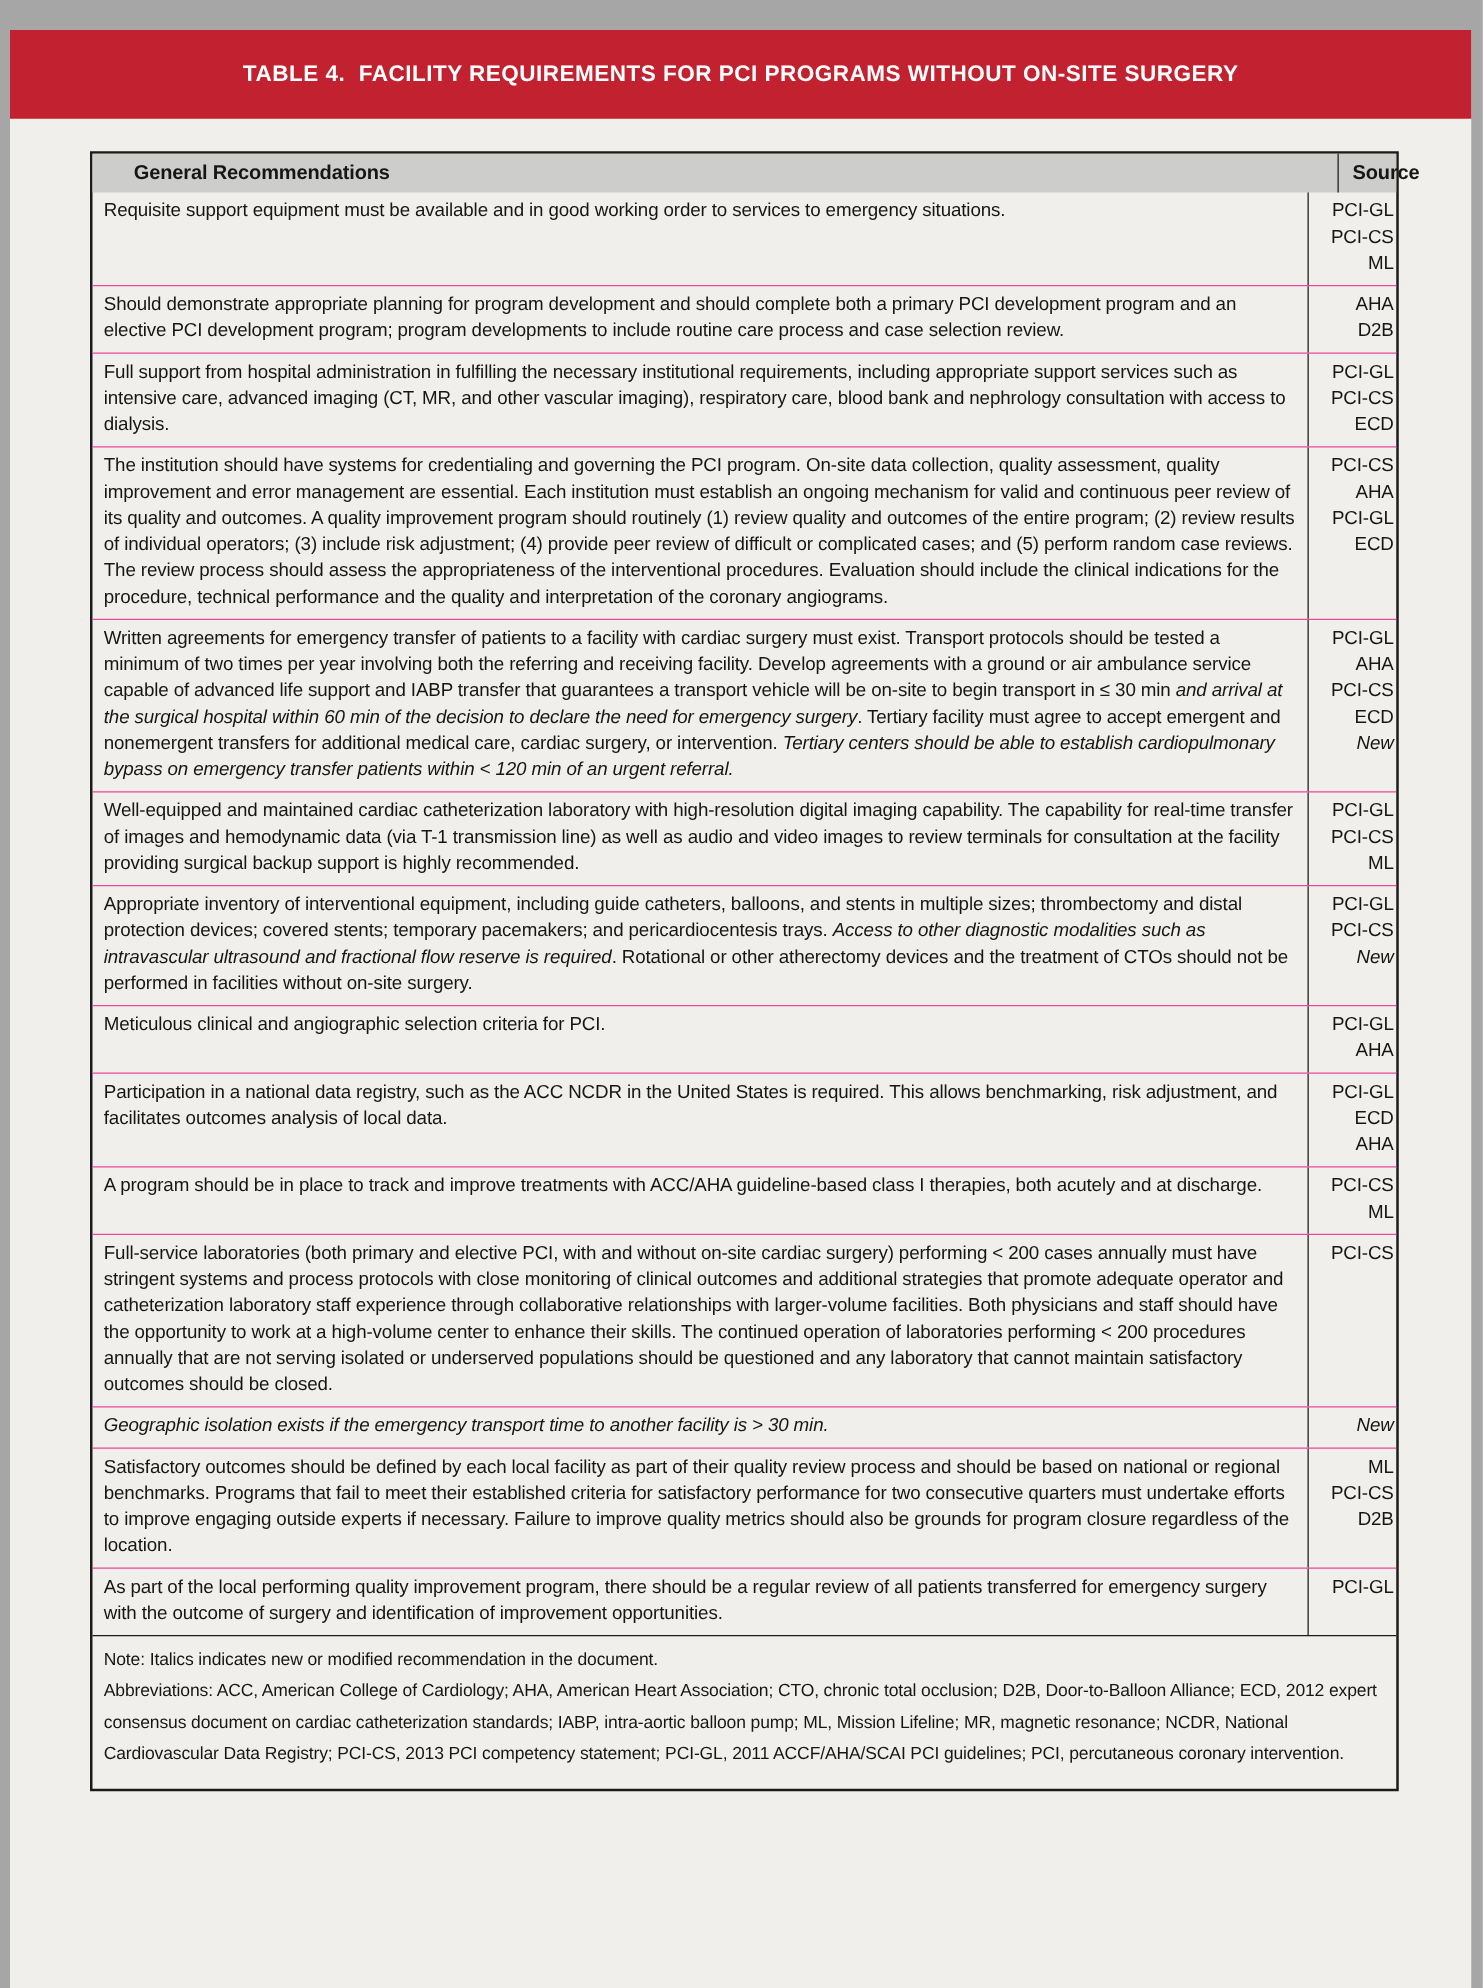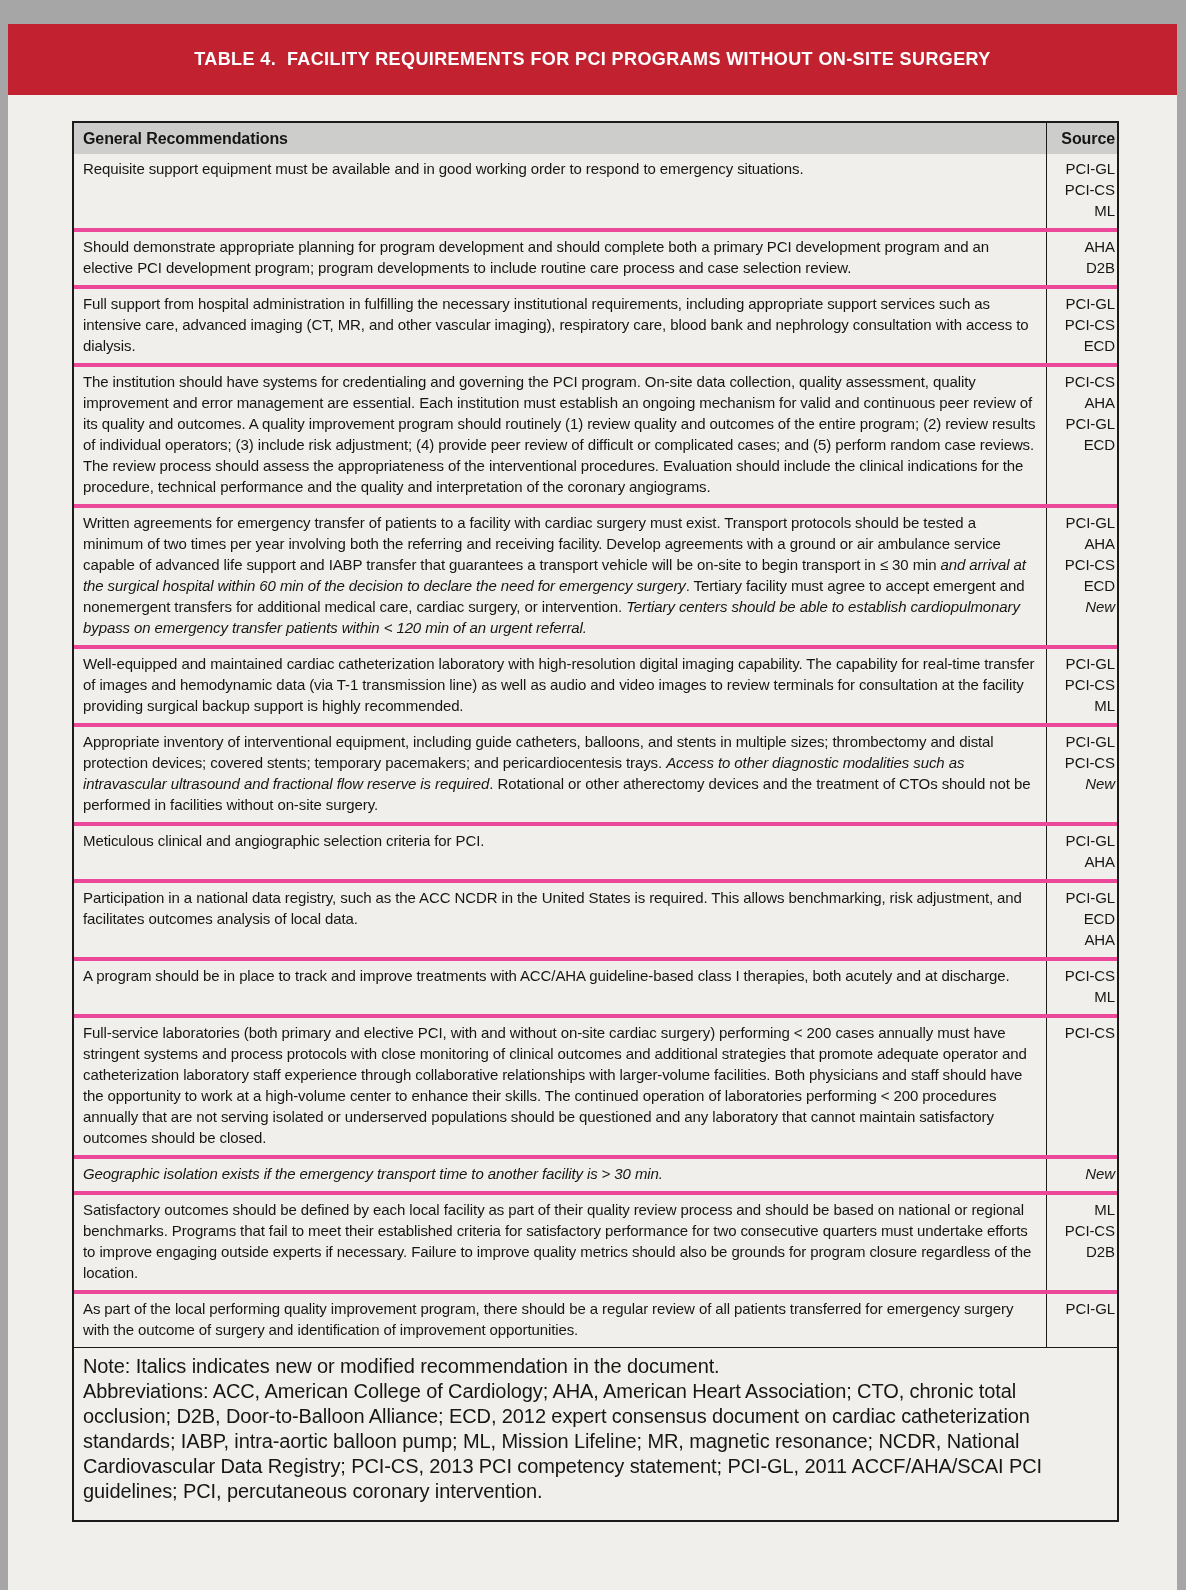--- a/index.html
+++ b/index.html
@@ -34,60 +34,60 @@
   .tbl {
     margin: 26px 58px 0 64px;
     border: 2px solid #1b1b1b;
     color: #161616;
     font-size: 15px;
     letter-spacing: -0.1px;
   }
   .row {
     display: grid;
     grid-template-columns: 1fr 71px;
-    border-top: 4px solid #ec4899;
+    border-top: 1px solid #ec4899;
   }
   .row:first-child { border-top: none; }
   .hdr-row {
     background: var(--hdr-bg, #cdcdcb);
     font-weight: bold;
     font-size: 16px;
   }
   .cell { padding: 4px 10px 7px 9px; line-height: 21px; }
   .src-cell {
     border-left: 1px solid #1b1b1b;
     padding: 4px 2px 7px 11px;
     line-height: 21px;
     text-align: right;
   }
-  .hdr-row .cell, .hdr-row .src-cell { padding-top: 5px; padding-bottom: 5px; }
+  .hdr-row .cell, .hdr-row .src-cell { padding-top: 5px; padding-bottom: 5px; margin-left: 24px; }
   .it { font-style: italic; }
   .footnotes {
     border-top: 1px solid #1b1b1b;
     padding: 6px 12px 16px 9px;
     line-height: 25px;
-    font-size: 20px;
+    font-size: 14px;
   }
 </style>
 </head>
 <body>
 
 <div class="frame">
   <div class="page">
     <div class="title-band">
       <h1>TABLE 4.&nbsp; FACILITY REQUIREMENTS FOR PCI PROGRAMS WITHOUT ON-SITE SURGERY</h1>
     </div>
     <div class="tbl">
       <div class="row hdr-row">
         <div class="cell">General Recommendations</div>
         <div class="src-cell">Source</div>
       </div>
       <div>
           <div class="row">
-            <div class="cell"><span>Requisite support equipment must be available and in good working order to respond to emergency situations.</span></div>
+            <div class="cell"><span>Requisite support equipment must be available and in good working order to services to emergency situations.</span></div>
             <div class="src-cell">
               <div>PCI-GL</div>
               <div>PCI-CS</div>
               <div>ML</div>
             </div>
           </div>
           <div class="row">
             <div class="cell"><span>Should demonstrate appropriate planning for program development and should complete both a primary PCI development program and an elective PCI development program; program developments to include routine care process and case selection review.</span></div>
             <div class="src-cell">
               <div>AHA</div>

